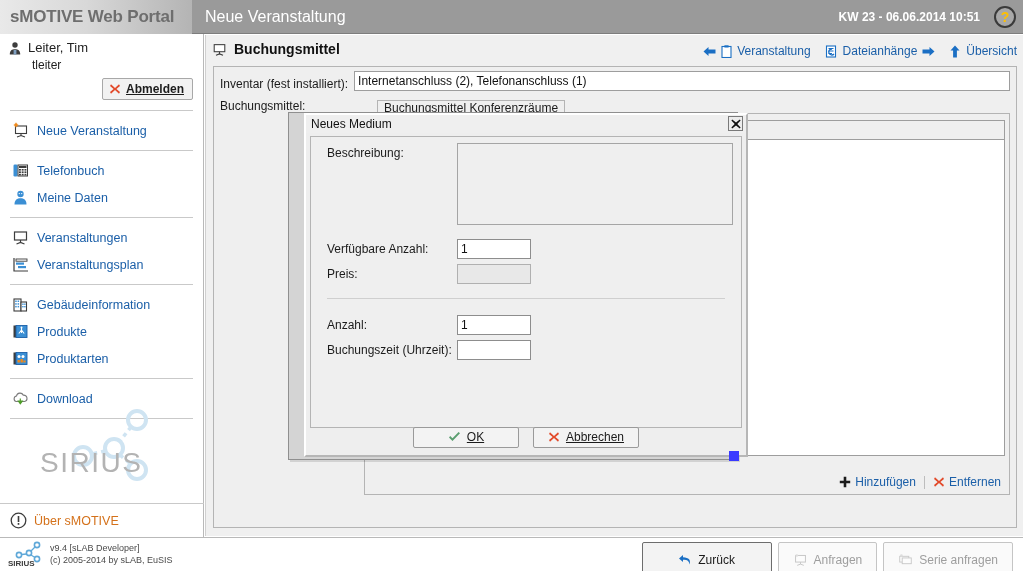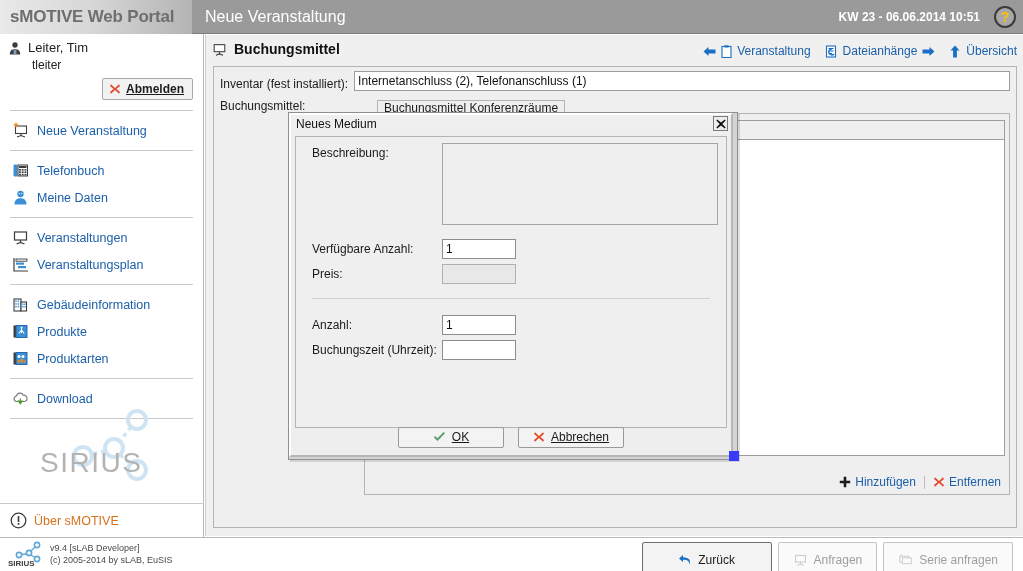--- a/index.html
+++ b/index.html
@@ -199,21 +199,21 @@
   .gdiv { width: 1px; height: 13px; background: #bdbdbd; }
 
   
   .dlg-shadow {
     position: absolute; left: 288px; top: 112px; width: 450px; height: 348px;
     background: #d4d4d4;
     border: 1px solid #8f8f8f;
     box-shadow: 2px 2px 0 rgba(0,0,0,0.12);
   }
   .dlg {
-    position: absolute; left: 0; top: 0; width: 444px; height: 344px;
+    position: absolute; left: 15px; top: 0; width: 444px; height: 344px;
     background: #eeeeee;
     border: 2px solid #ffffff;
     border-right-color: #b6b6b6; border-bottom-color: #b6b6b6;
   }
   .dlg-title {
     height: 18px; background: #efefef;
     display: flex; align-items: center;
     padding-left: 5px; position: relative;
     font-size: 12px; color: #111;
   }

